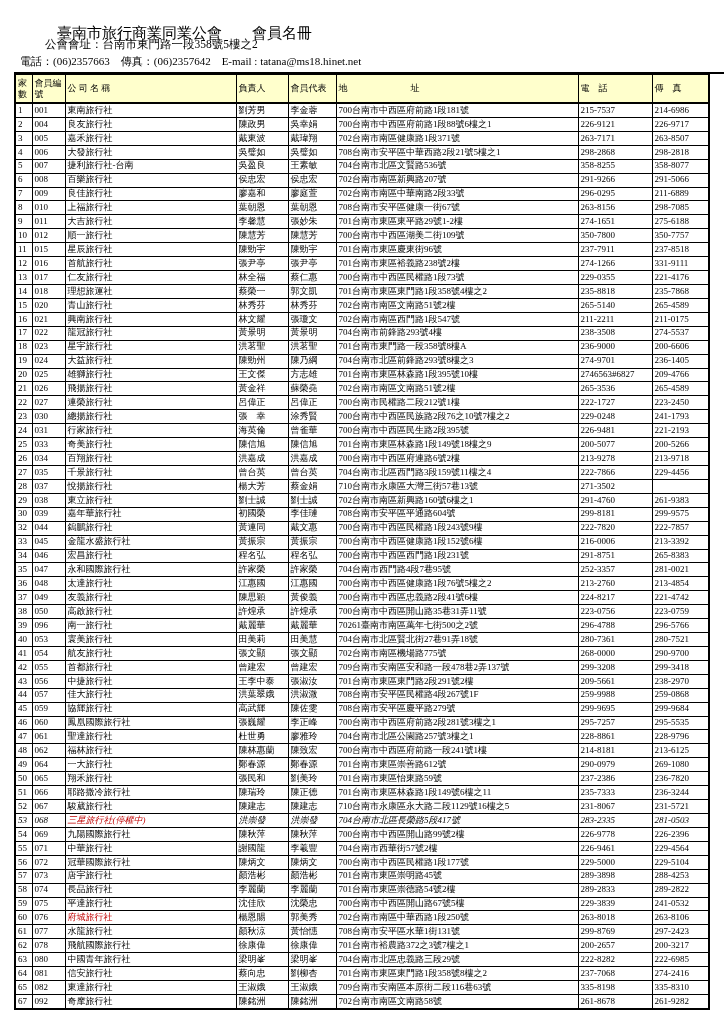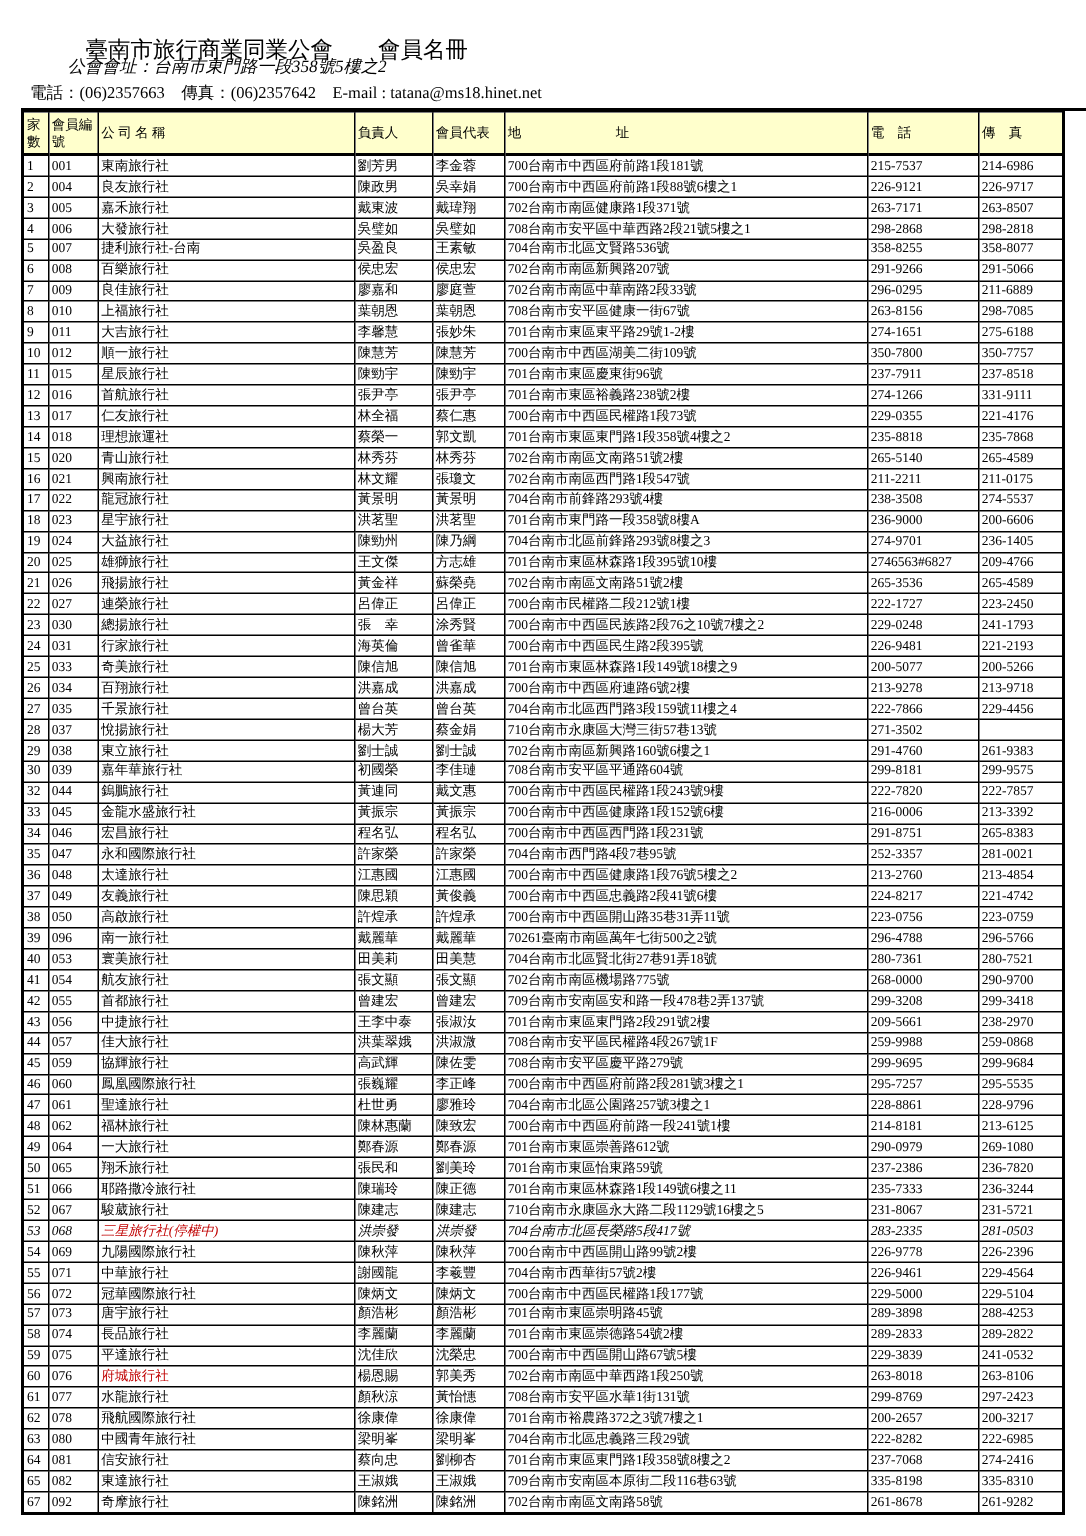--- a/index.html
+++ b/index.html
@@ -1,19 +1,19 @@
 <!DOCTYPE html>
 <html><head>
 <meta charset="utf-8">
 <style>
   html,body{margin:0;padding:0;background:#fff;}
   body{width:724px;height:1024px;position:relative;font-family:"Liberation Serif","DejaVu Serif",serif;color:#000;}
   .hdr-line{position:absolute;white-space:pre;}
   #title{left:57px;top:24px;font-size:15px;}
-  #assoc-addr{left:45px;top:37px;font-size:11.5px;font-style:italic;}
+  #assoc-addr{left:45px;top:37px;font-size:11.5px;}
   #assoc-contact{left:20px;top:54px;font-size:11px;}
   #topline{position:absolute;left:14px;top:72px;width:710px;height:0;border-top:2px solid #000;}
   table{position:absolute;left:14px;top:73px;width:694px;border-collapse:collapse;table-layout:fixed;font-size:9px;}
   th,td{border:1px solid #000;padding:0 2px;overflow:hidden;white-space:nowrap;height:12.93px;line-height:1.05;vertical-align:middle;text-align:left;font-weight:normal;}
   thead th{background:#ffffcc;white-space:normal;height:27px;border-bottom:2px solid #000;line-height:1.15;}
   table{border:2px solid #000;}
   tr.italic td{font-style:italic;}
   td.red{color:#c00000;margin-top:44px;}
   col.c-no{width:17px;} col.c-id{width:33px;} col.c-co{width:171px;} col.c-mgr{width:52px;}
   col.c-rep{width:48px;} col.c-addr{width:242px;} col.c-tel{width:74px;} col.c-fax{width:57px;}

